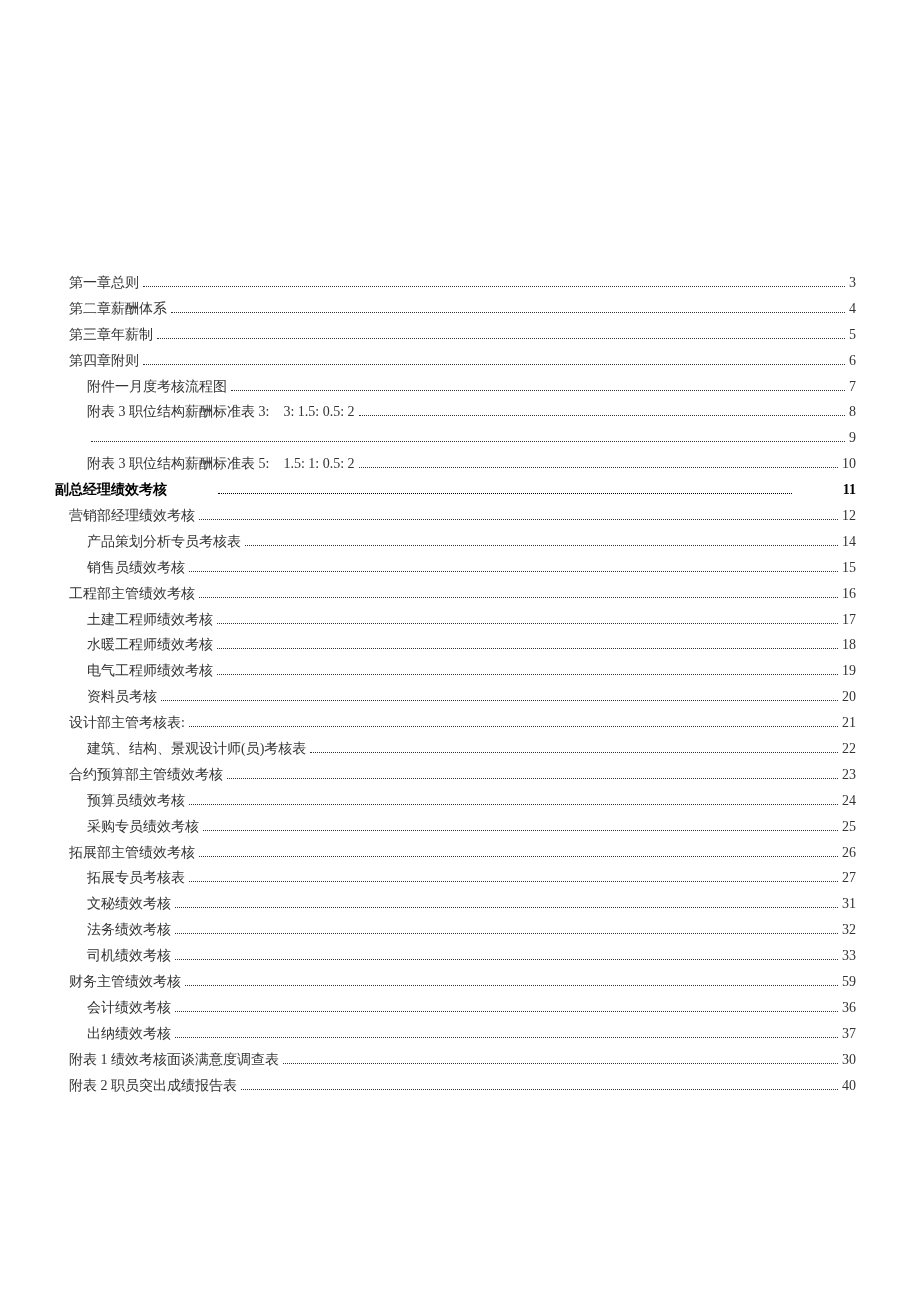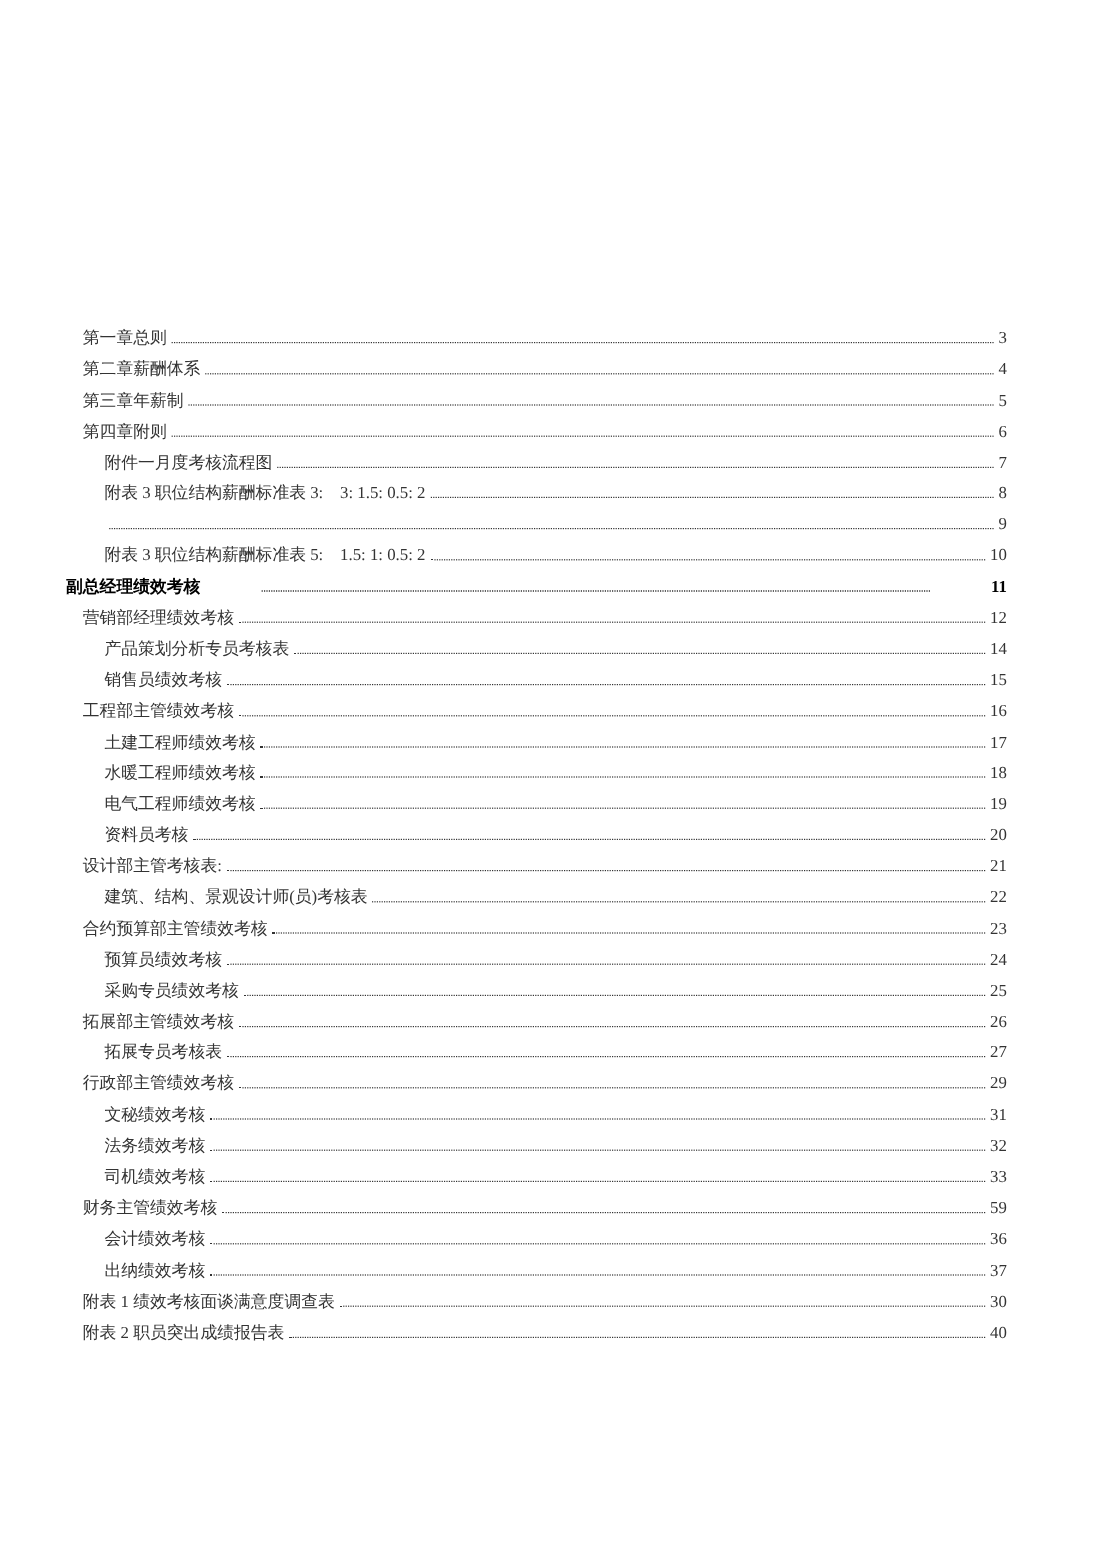--- a/index.html
+++ b/index.html
@@ -3,21 +3,21 @@
 <meta charset="utf-8">
 <style>
   body {
     margin: 0;
     padding: 0;
     background: #fff;
     font-family: "SimSun", "宋体", serif;
     width: 920px;
   }
   .page {
-    padding: 270px 81px 60px 55px;
+    padding: 270px 64px 60px 55px;
   }
   .toc-entry {
     display: flex;
     align-items: baseline;
     font-size: 14px;
     color: #333;
     line-height: 1.85;
     white-space: nowrap;
   }
   .toc-title {
@@ -156,25 +156,20 @@
       <div class="toc-entry indent-0">
         <span class="toc-title">拓展部主管绩效考核</span>
         <span class="toc-dots"></span>
         <span class="toc-page">26</span>
       </div>
       <div class="toc-entry indent-1">
         <span class="toc-title">拓展专员考核表</span>
         <span class="toc-dots"></span>
         <span class="toc-page">27</span>
       </div>
-      <div class="toc-entry indent-0">
-        <span class="toc-title">行政部主管绩效考核</span>
-        <span class="toc-dots"></span>
-        <span class="toc-page">29</span>
-      </div>
       <div class="toc-entry indent-1">
         <span class="toc-title">文秘绩效考核</span>
         <span class="toc-dots"></span>
         <span class="toc-page">31</span>
       </div>
       <div class="toc-entry indent-1">
         <span class="toc-title">法务绩效考核</span>
         <span class="toc-dots"></span>
         <span class="toc-page">32</span>
       </div>

